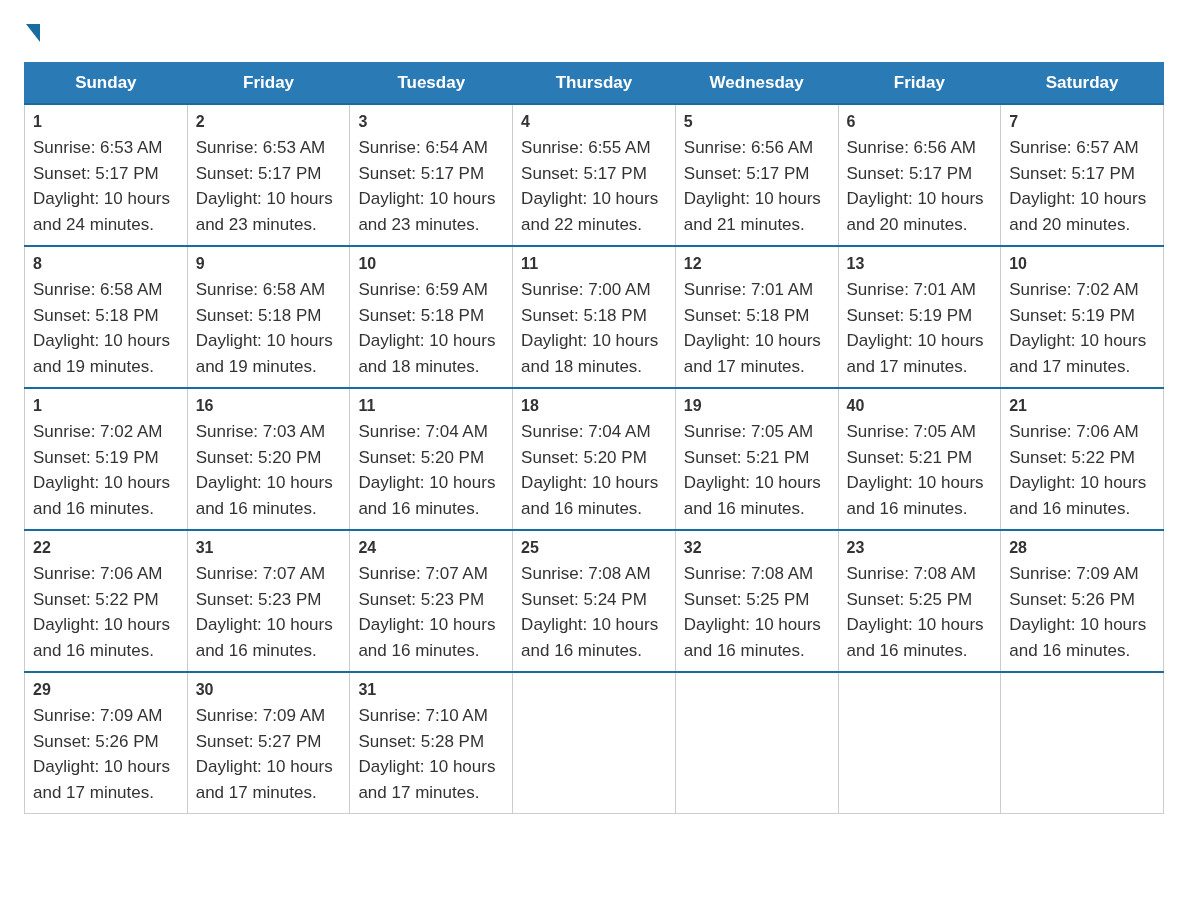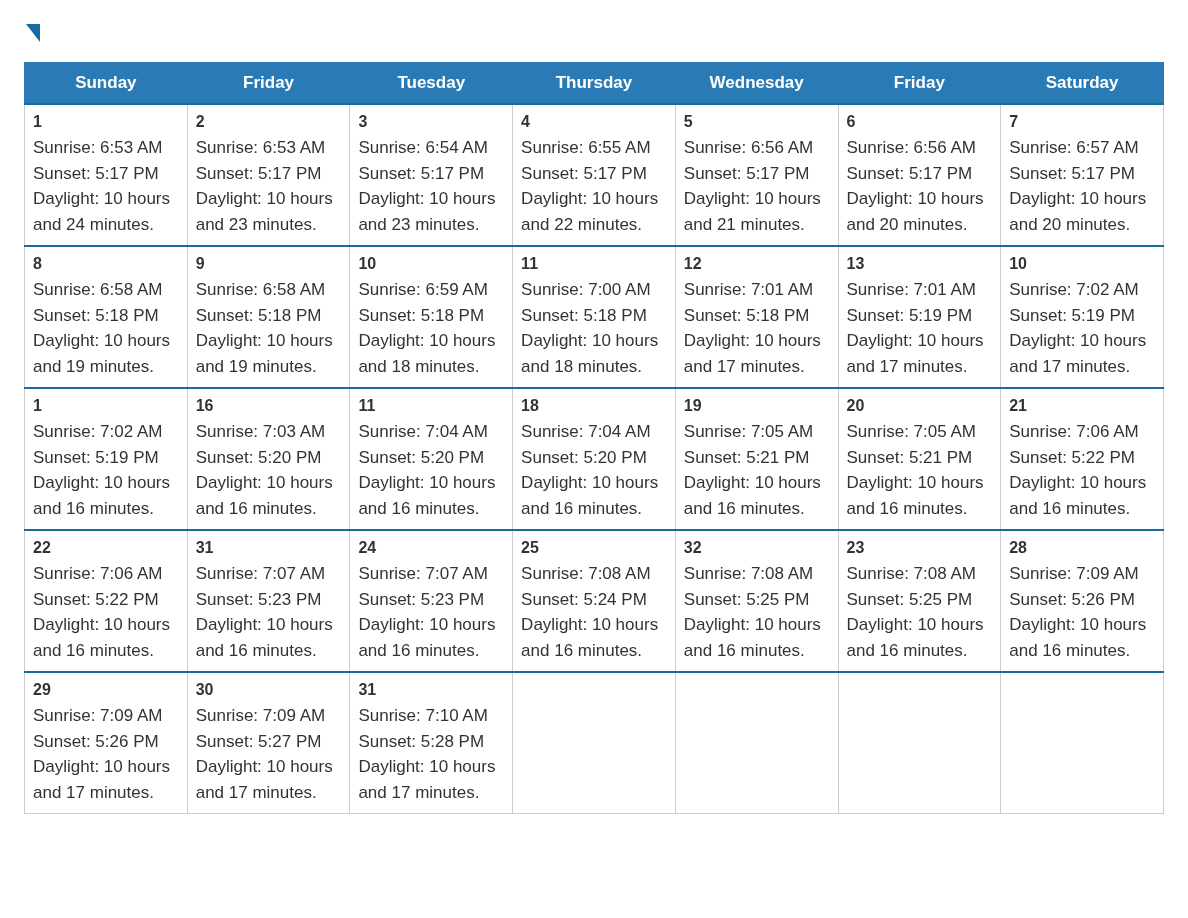--- a/index.html
+++ b/index.html
@@ -298,21 +298,21 @@
         <td>
         <span class="day-number">19</span>
         <div class="day-info">
           Sunrise: 7:05 AM<br>
           Sunset: 5:21 PM<br>
           Daylight: 10 hours<br>
           and 16 minutes.
         </div>
       </td>
         <td>
-        <span class="day-number">20</span>
+        <span class="day-number">40</span>
         <div class="day-info">
           Sunrise: 7:05 AM<br>
           Sunset: 5:21 PM<br>
           Daylight: 10 hours<br>
           and 16 minutes.
         </div>
       </td>
         <td>
         <span class="day-number">21</span>
         <div class="day-info">

